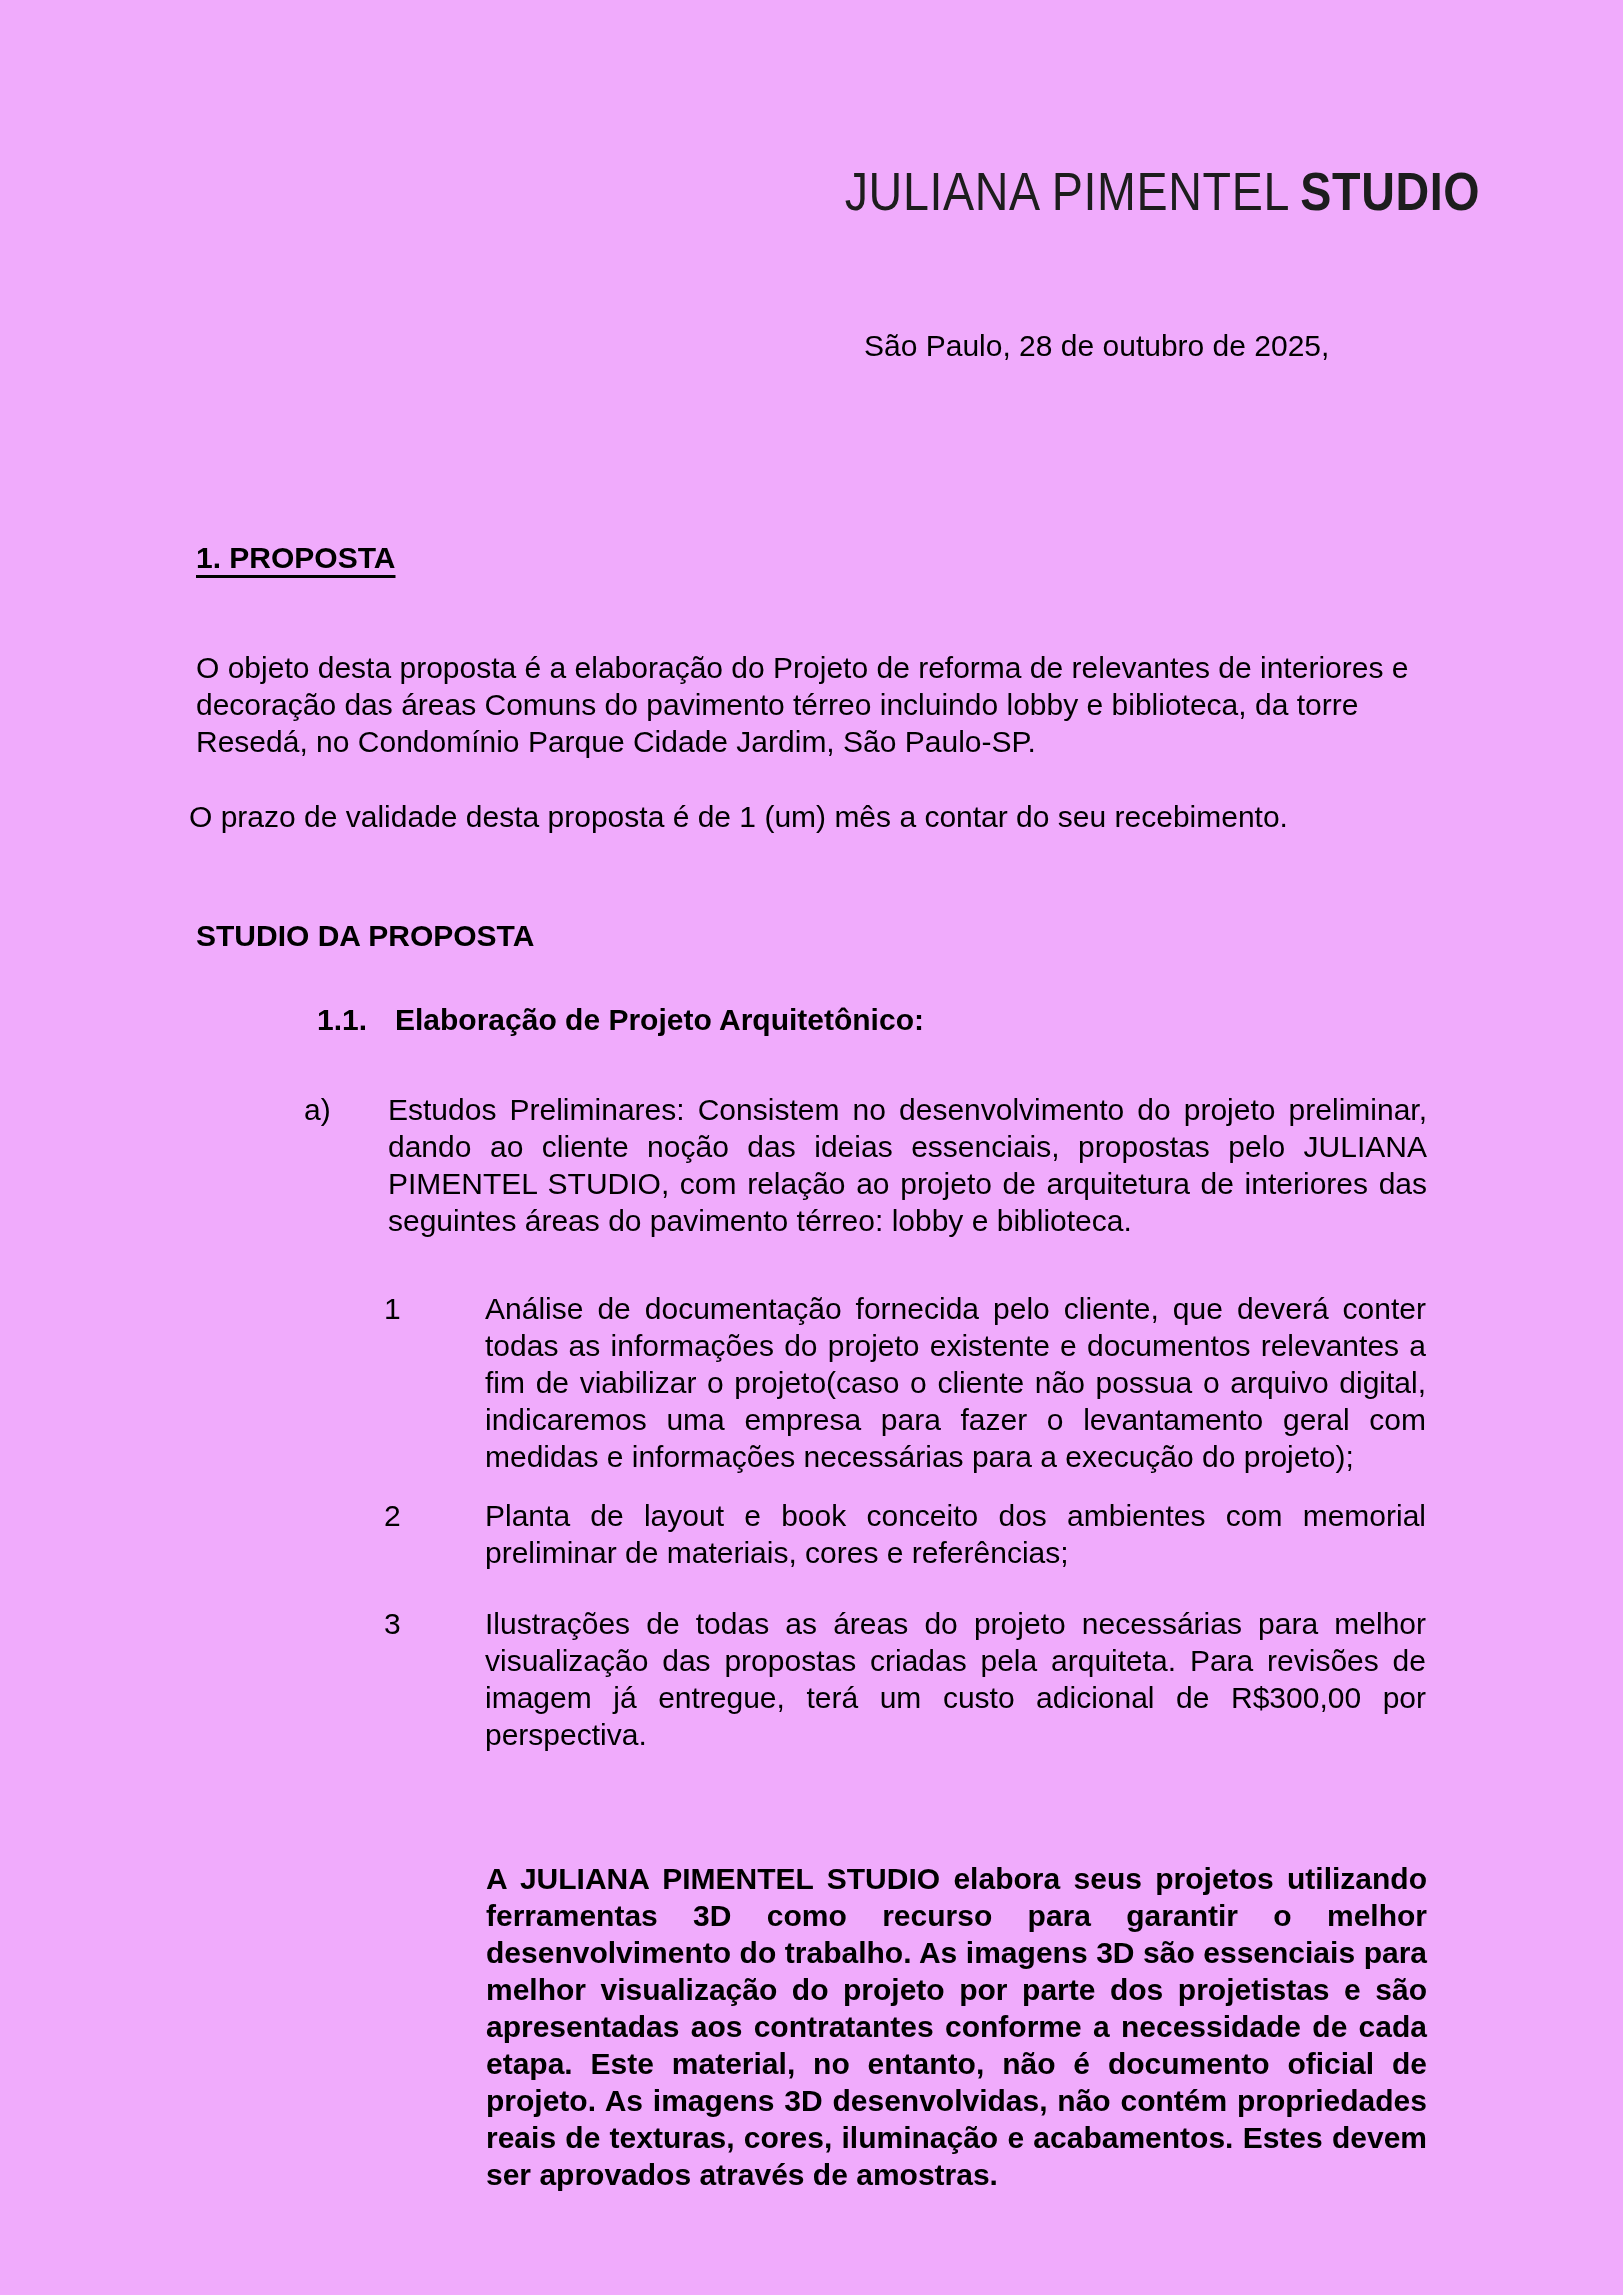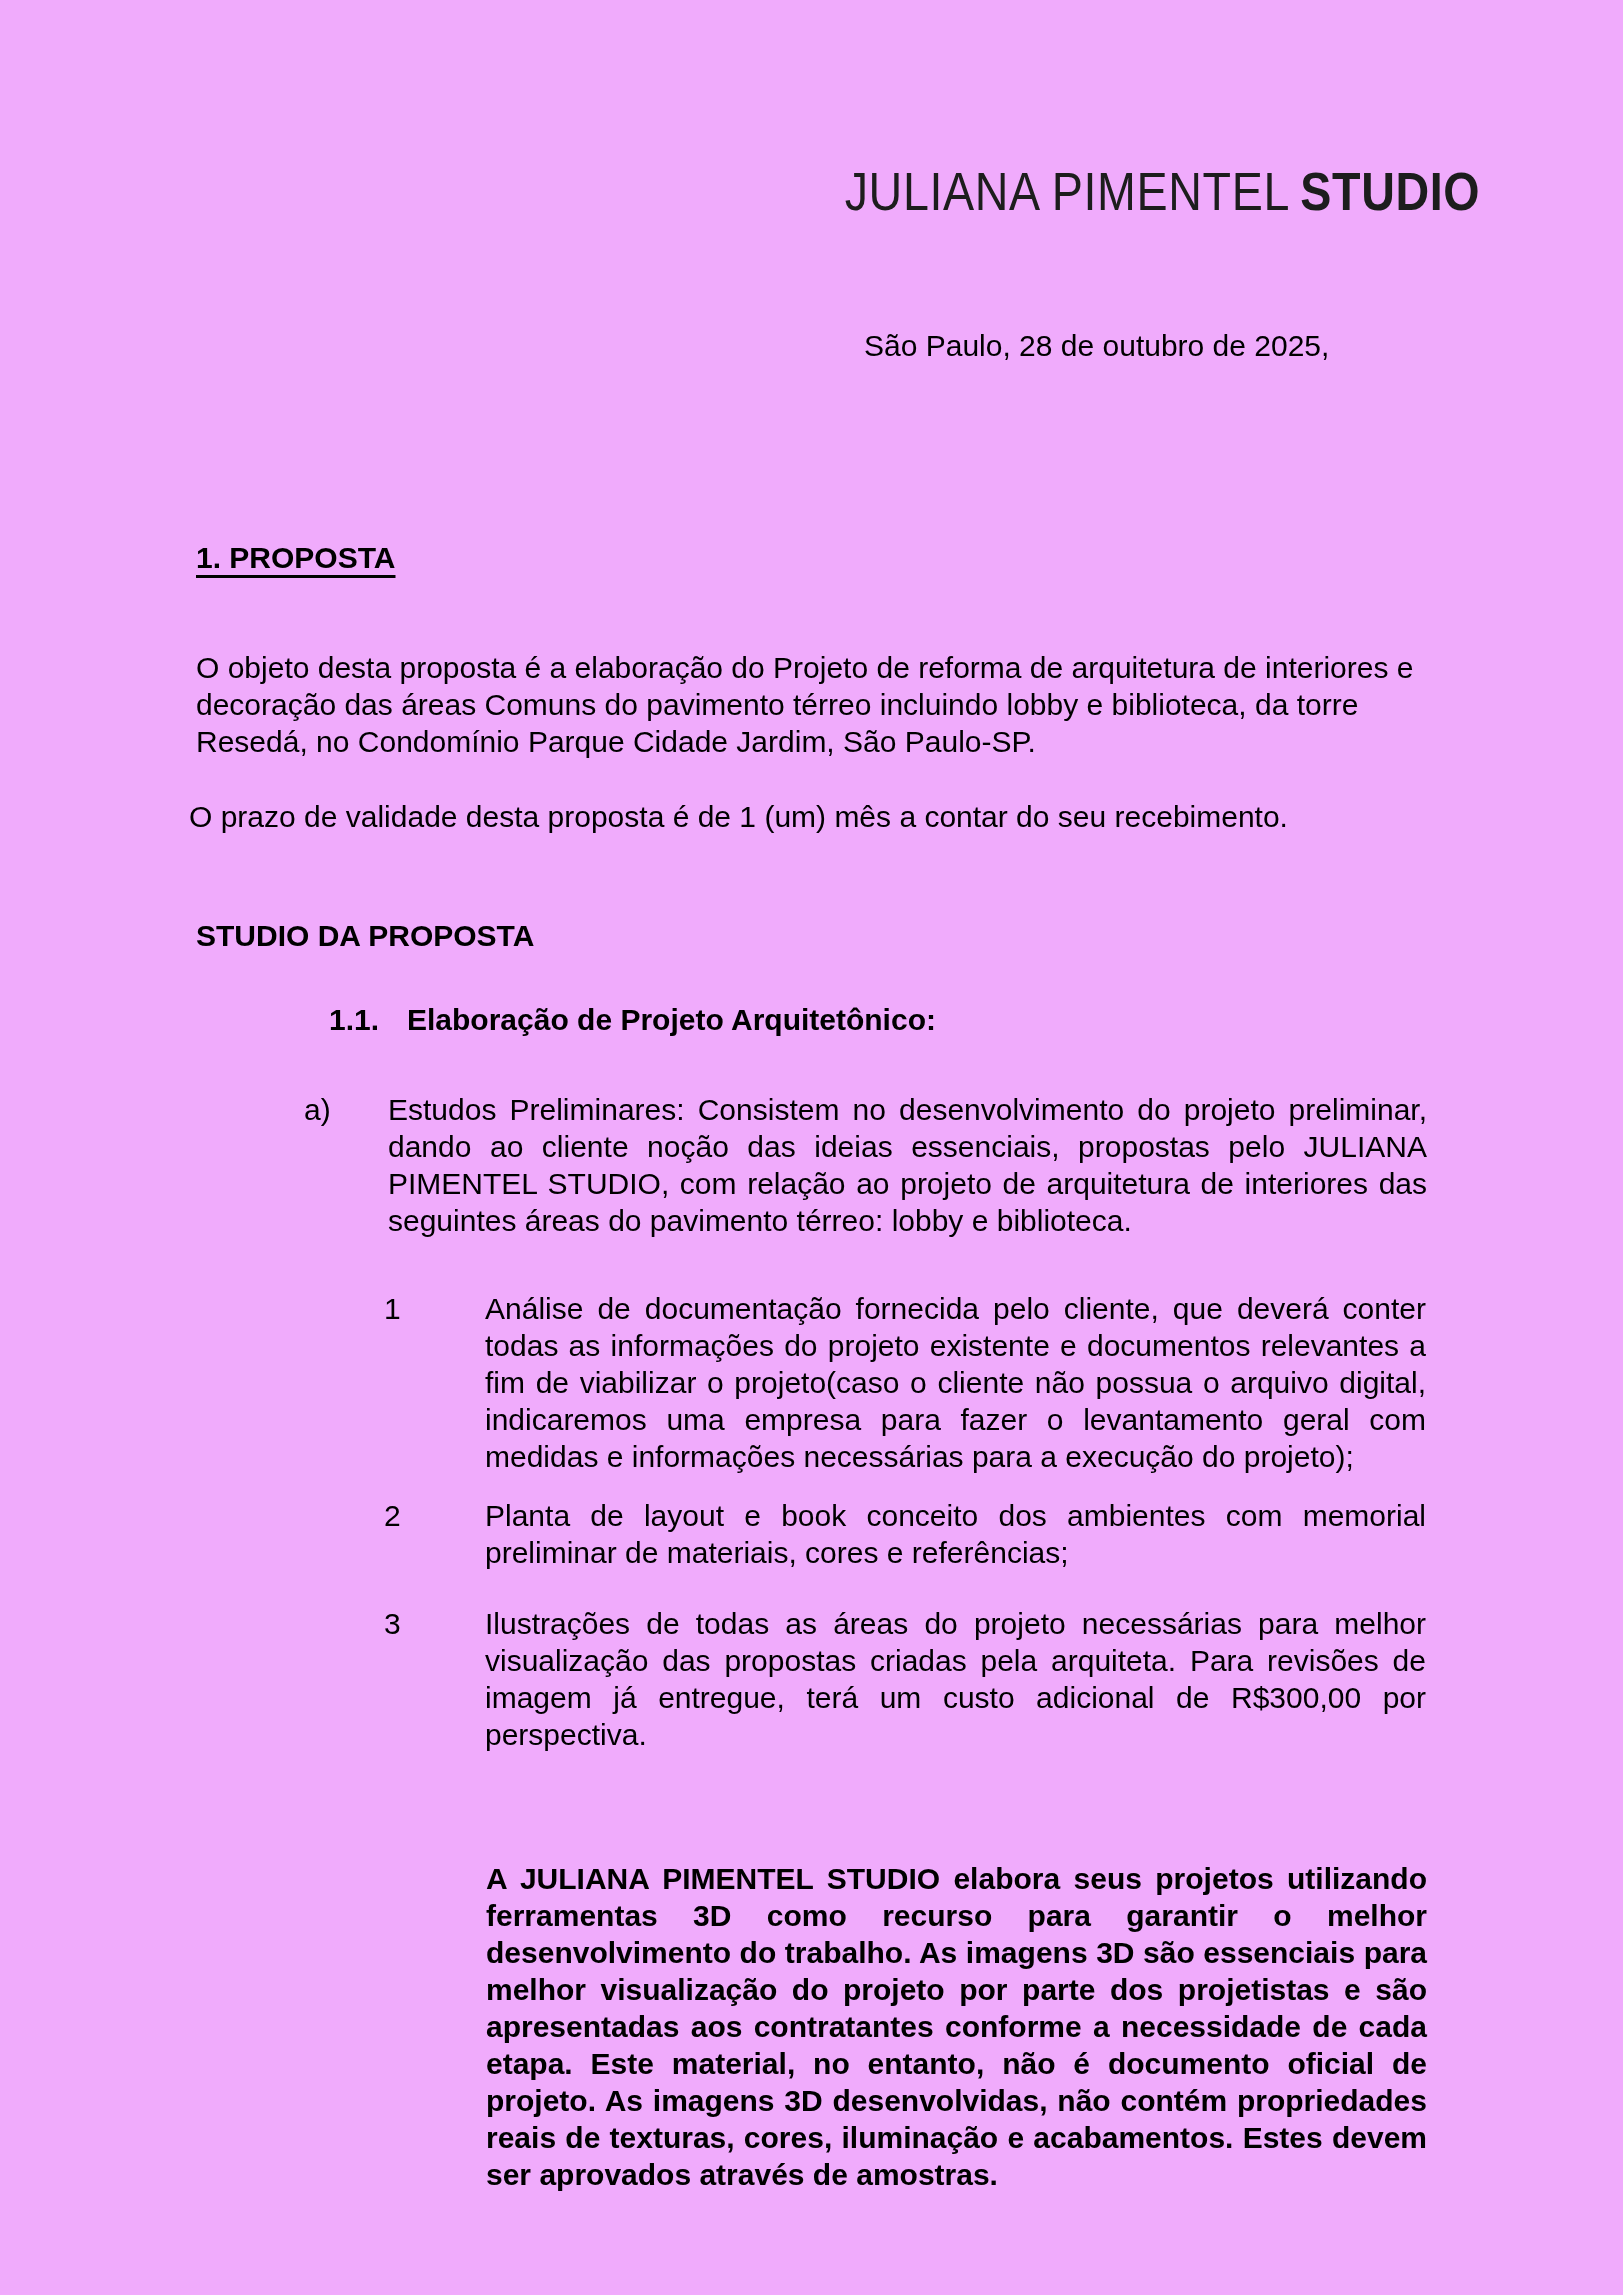--- a/index.html
+++ b/index.html
@@ -84,21 +84,20 @@
     font-weight: 700;
   }
 
   
   .subheading {
     position: absolute;
     top: 1001px;
     left: 317px;
     display: flex;
     font-weight: 700;
-    margin-left: 12px;
   }
   .subheading .marker { flex: 0 0 78px; }
 
   
   .hang { position: absolute; display: flex; }
   .hang .marker { flex-shrink: 0; }
   .hang .text { flex: 1 1 auto; text-align: justify; }
 
   .item-a {
     top: 1091px;
@@ -132,21 +131,21 @@
 
   <div class="logo">
     <span class="logo-name">JULIANA PIMENTEL</span><span class="logo-studio">STUDIO</span>
   </div>
 
   <div class="date-line">São Paulo, 28 de outubro de 2025,</div>
 
 
   <div class="section-title">1. PROPOSTA</div>
 
-  <div class="para-objeto">O objeto desta proposta é a elaboração do Projeto de reforma de arquitetura de interiores e decoração das áreas Comuns do pavimento térreo incluindo lobby e biblioteca, da torre Resedá, no Condomínio Parque Cidade Jardim, São Paulo-SP.</div>
+  <div class="para-objeto">O objeto desta proposta é a elaboração do Projeto de reforma de relevantes de interiores e decoração das áreas Comuns do pavimento térreo incluindo lobby e biblioteca, da torre Resedá, no Condomínio Parque Cidade Jardim, São Paulo-SP.</div>
 
   <div class="para-prazo">O prazo de validade desta proposta é de 1 (um) mês a contar do seu recebimento.</div>
 
   <div class="heading-escopo">STUDIO DA PROPOSTA</div>
 
   <div class="subheading">
     <span class="marker">1.1.</span>
     <span class="label">Elaboração de Projeto Arquitetônico:</span>
   </div>
 

